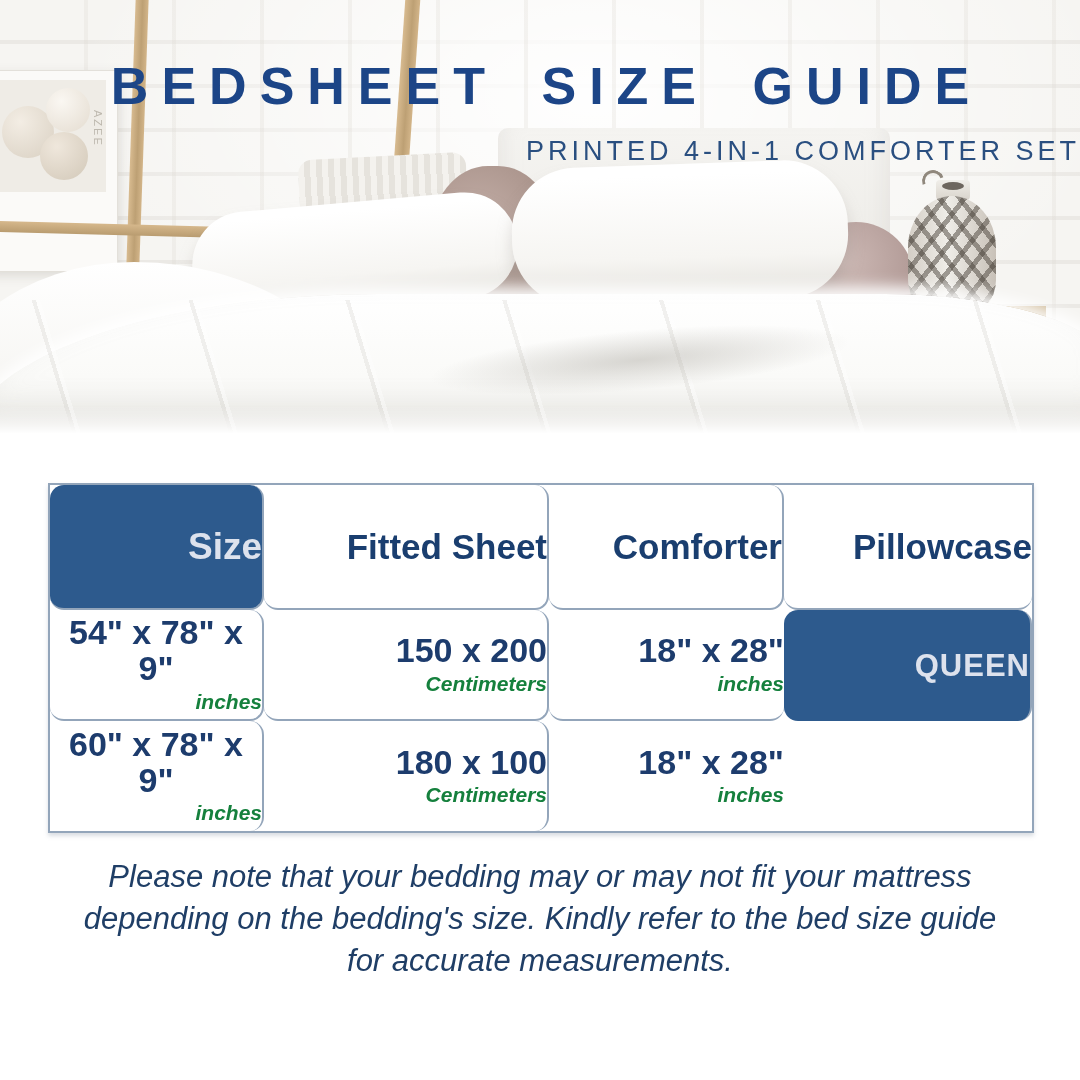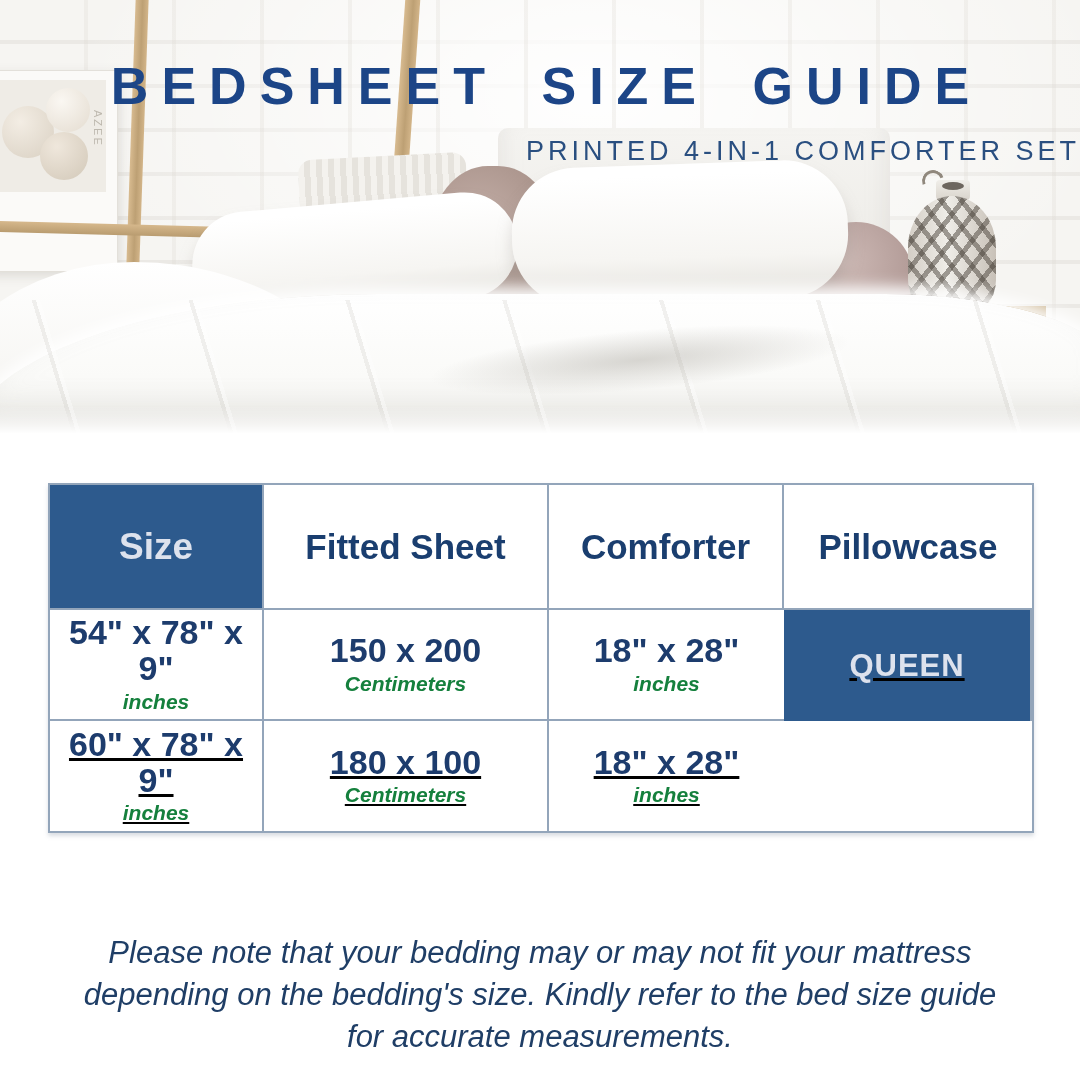--- a/index.html
+++ b/index.html
@@ -90,31 +90,31 @@
   
   .title{position:absolute;left:0;top:56px;width:1080px;text-align:center;
     color:#1c4587;font-size:52px;font-weight:bold;letter-spacing:13px;word-spacing:16px;text-indent:13px;}
   .subtitle{position:absolute;left:0;top:136px;width:1080px;text-align:right;
     color:#2a4f80;font-size:27px;letter-spacing:4px;text-indent:4px;}
   
   .tbl{position:absolute;left:48px;top:483px;display:grid;background:#ffffff;
     grid-template-columns:214px 285px 235px 248px;grid-template-rows:125px 111px 110px;
     border:2px solid #93a5ba;box-shadow:0 3px 4px rgba(150,160,175,.35);}
   .cell{border-right:2px solid #93a5ba;border-bottom:2px solid #93a5ba;
-    display:flex;flex-direction:column;align-items:center;justify-content:center;text-align:center;}
+    display:flex;flex-direction:column;align-items:flex-end;justify-content:center;text-align:center;border-radius:14px;}
   .cell.lastcol{border-right:none;}
-  .cell.lastrow{border-bottom:none;text-decoration:underline;}
+  .cell.lastrow{border-bottom:none;}
   .cell.blue{background:#2d5a8d;}
   .head-label{color:#1a3e6f;font-size:35px;font-weight:bold;}
   .size-head{color:#dde2ed;font-size:37px;font-weight:bold;}
   .row-label{color:#dde2ed;font-size:31px;font-weight:bold;letter-spacing:1px;}
   .val{color:#1d3c6d;font-size:34px;font-weight:bold;line-height:1.05;}
   .unit{color:#15803d;font-size:21px;font-weight:bold;font-style:italic;margin-top:3px;}
   
-  .note{position:absolute;left:0;top:932px;width:1080px;text-align:center;
+  .note{position:absolute;left:0;top:856px;width:1080px;text-align:center;
     color:#1f3e66;font-size:31px;font-style:italic;}
   .note-line{height:42px;line-height:42px;}
 </style>
 </head>
 <body>
 
 <div class="canvas">
 
   <div class="hero">
     <div class="frame">

